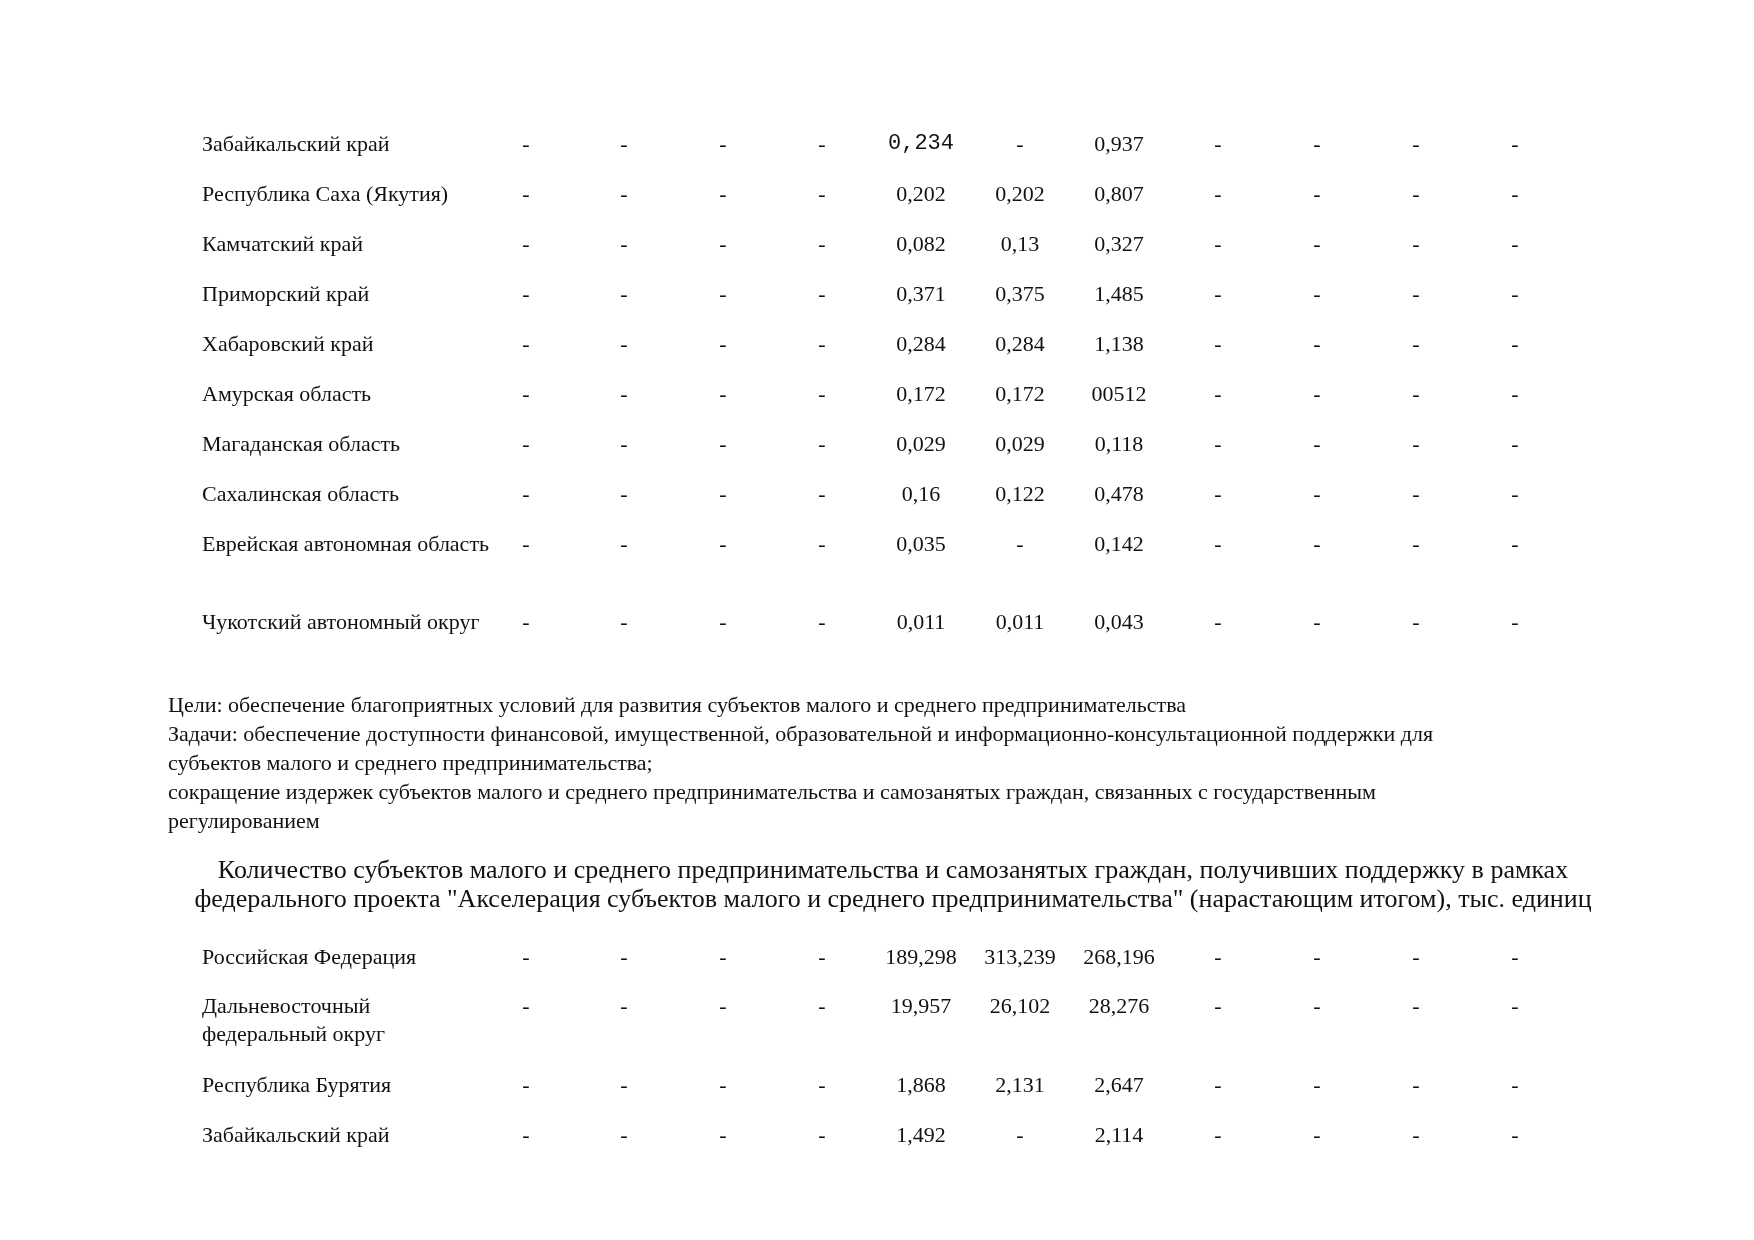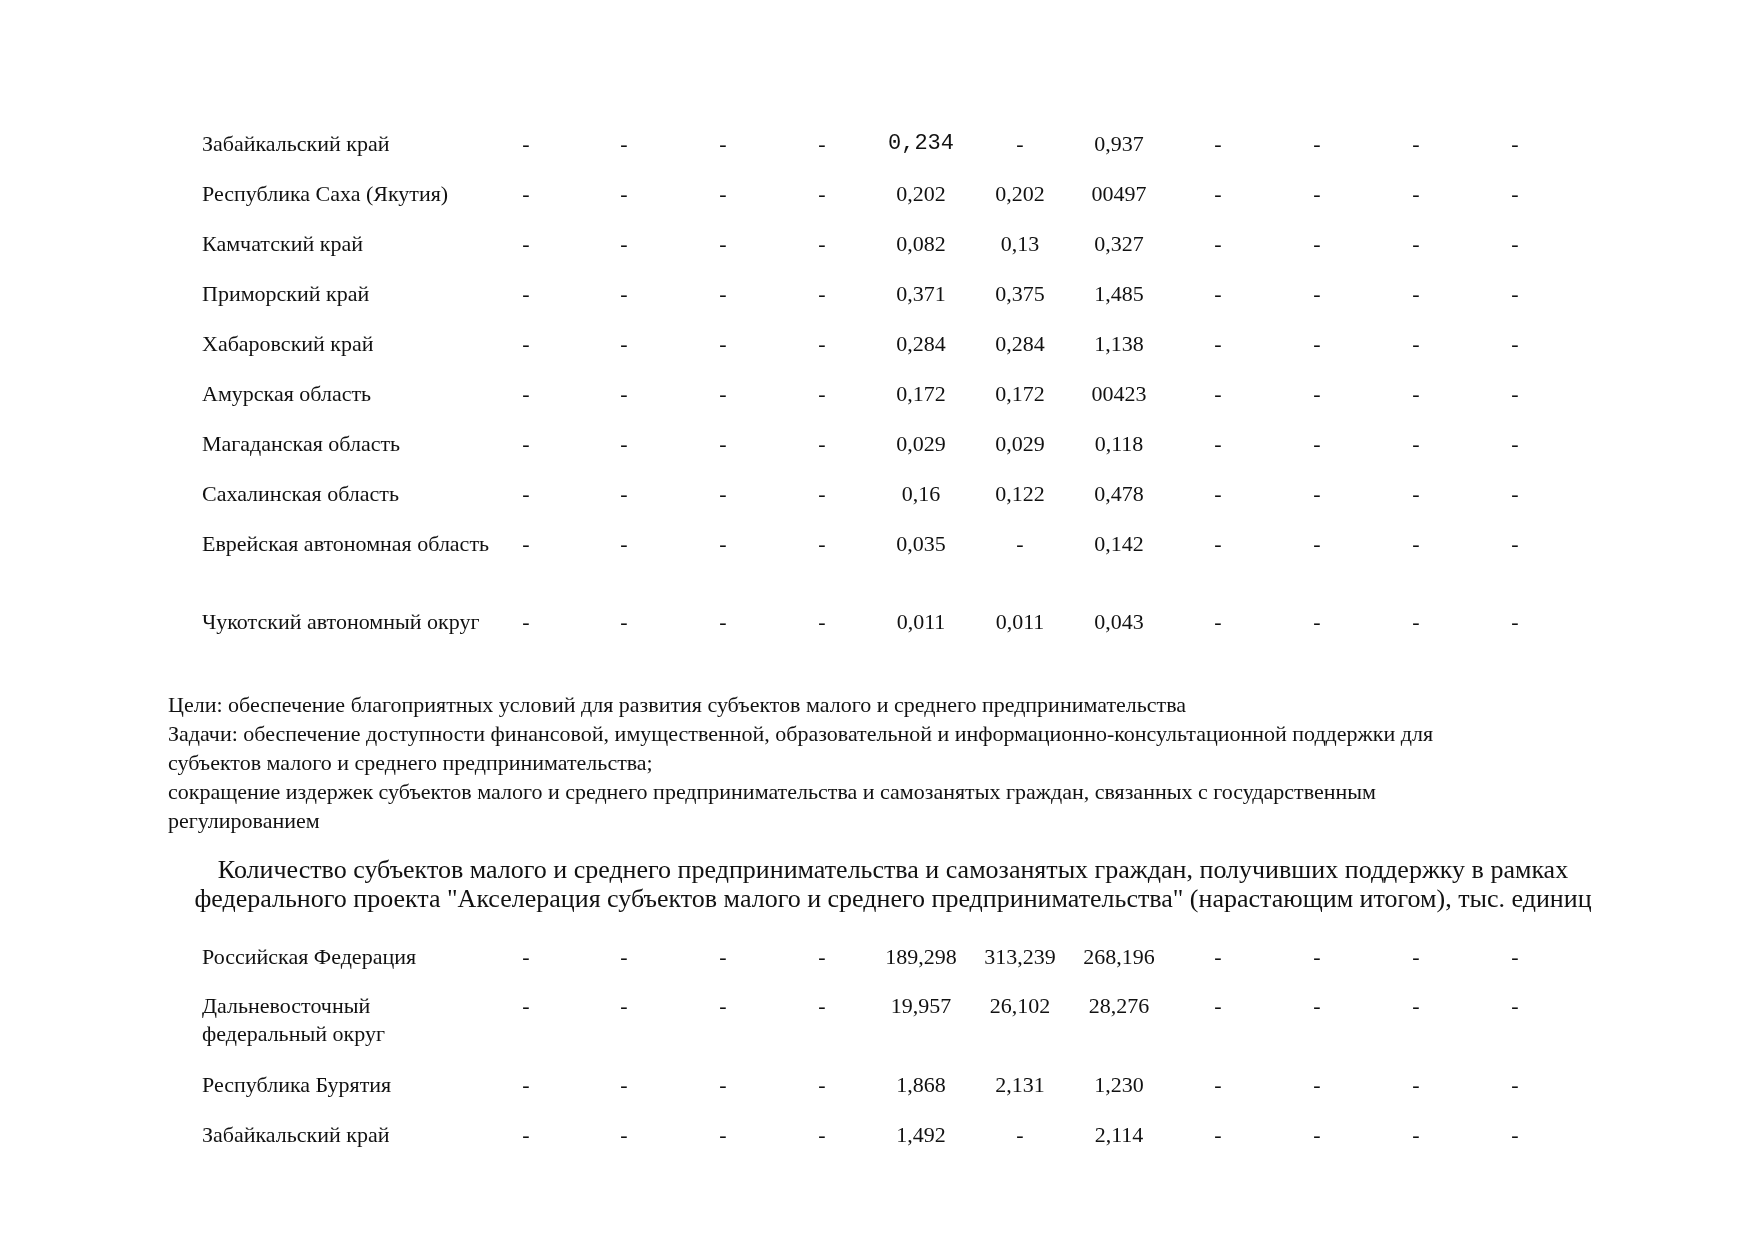--- a/index.html
+++ b/index.html
@@ -86,21 +86,21 @@
         <div class="cell" style="left: 1454px;">-</div>
       </div>
       <div class="row" style="position: absolute; top: 180px; left: 0px;">
         <div class="name">Республика Саха (Якутия)</div>
         <div class="cell" style="left: 465px;">-</div>
         <div class="cell" style="left: 563px;">-</div>
         <div class="cell" style="left: 662px;">-</div>
         <div class="cell" style="left: 761px;">-</div>
         <div class="cell" style="left: 860px;">0,202</div>
         <div class="cell" style="left: 959px;">0,202</div>
-        <div class="cell" style="left: 1058px;">00497</div>
+        <div class="cell" style="left: 1058px;">0,807</div>
         <div class="cell" style="left: 1157px;">-</div>
         <div class="cell" style="left: 1256px;">-</div>
         <div class="cell" style="left: 1355px;">-</div>
         <div class="cell" style="left: 1454px;">-</div>
       </div>
       <div class="row" style="position: absolute; top: 230px; left: 0px;">
         <div class="name">Камчатский край</div>
         <div class="cell" style="left: 465px;">-</div>
         <div class="cell" style="left: 563px;">-</div>
         <div class="cell" style="left: 662px;">-</div>
@@ -142,21 +142,21 @@
         <div class="cell" style="left: 1454px;">-</div>
       </div>
       <div class="row" style="position: absolute; top: 380px; left: 0px;">
         <div class="name">Амурская область</div>
         <div class="cell" style="left: 465px;">-</div>
         <div class="cell" style="left: 563px;">-</div>
         <div class="cell" style="left: 662px;">-</div>
         <div class="cell" style="left: 761px;">-</div>
         <div class="cell" style="left: 860px;">0,172</div>
         <div class="cell" style="left: 959px;">0,172</div>
-        <div class="cell" style="left: 1058px;">00423</div>
+        <div class="cell" style="left: 1058px;">00512</div>
         <div class="cell" style="left: 1157px;">-</div>
         <div class="cell" style="left: 1256px;">-</div>
         <div class="cell" style="left: 1355px;">-</div>
         <div class="cell" style="left: 1454px;">-</div>
       </div>
       <div class="row" style="position: absolute; top: 430px; left: 0px;">
         <div class="name">Магаданская область</div>
         <div class="cell" style="left: 465px;">-</div>
         <div class="cell" style="left: 563px;">-</div>
         <div class="cell" style="left: 662px;">-</div>
@@ -256,21 +256,21 @@
         <div class="cell" style="left: 1454px;">-</div>
       </div>
       <div class="row" style="position: absolute; top: 1071px; left: 0px;">
         <div class="name">Республика Бурятия</div>
         <div class="cell" style="left: 465px;">-</div>
         <div class="cell" style="left: 563px;">-</div>
         <div class="cell" style="left: 662px;">-</div>
         <div class="cell" style="left: 761px;">-</div>
         <div class="cell" style="left: 860px;">1,868</div>
         <div class="cell" style="left: 959px;">2,131</div>
-        <div class="cell" style="left: 1058px;">1,230</div>
+        <div class="cell" style="left: 1058px;">2,647</div>
         <div class="cell" style="left: 1157px;">-</div>
         <div class="cell" style="left: 1256px;">-</div>
         <div class="cell" style="left: 1355px;">-</div>
         <div class="cell" style="left: 1454px;">-</div>
       </div>
       <div class="row" style="position: absolute; top: 1121px; left: 0px;">
         <div class="name">Забайкальский край</div>
         <div class="cell" style="left: 465px;">-</div>
         <div class="cell" style="left: 563px;">-</div>
         <div class="cell" style="left: 662px;">-</div>

